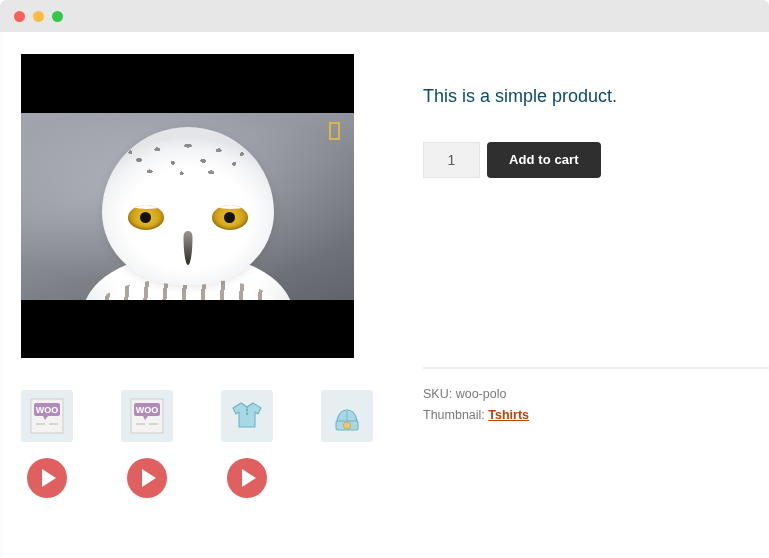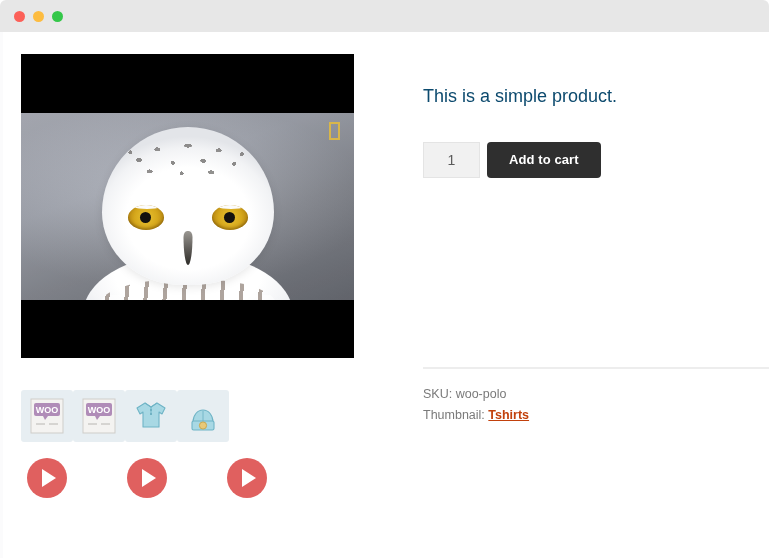--- a/index.html
+++ b/index.html
@@ -224,20 +224,21 @@
     box-sizing: border-box;
     z-index: 5;
   }
 
   
   .thumbs {
     position: absolute;
     left: 0;
     top: 336px;
     display: flex;
+    gap: 48px;
   }
   .thumb {
     width: 52px;
     height: 52px;
     background: #e7eef2;
     border-radius: 3px;
     position: relative;
     overflow: hidden;
     cursor: pointer;
   }

